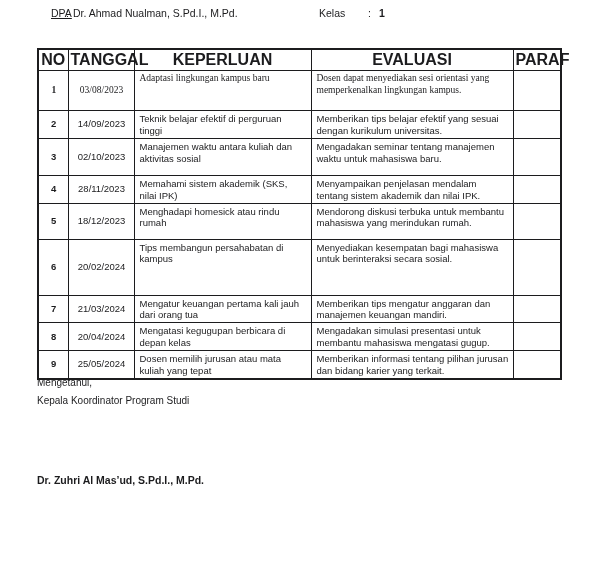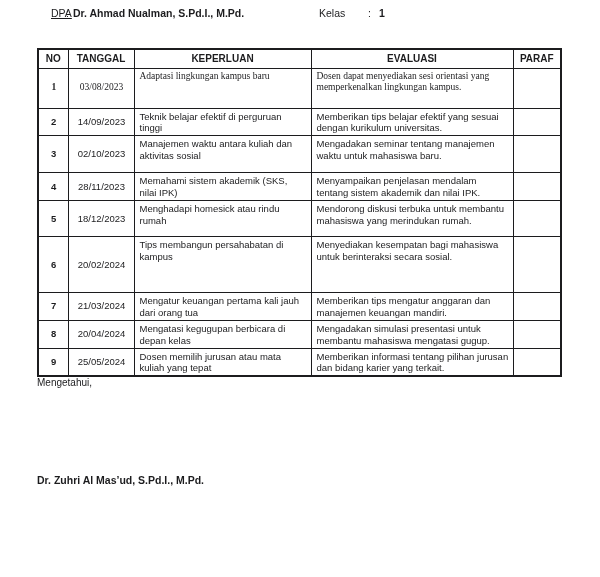--- a/index.html
+++ b/index.html
@@ -19,34 +19,34 @@
     background:repeating-linear-gradient(90deg,
       rgba(140,140,140,.38) 0 14px, rgba(255,255,255,0) 14px 22px);
     opacity:.55;
   }
 
   
   .info-line{position:absolute;top:7px;left:35px;width:540px;height:16px;font-size:10.5px;}
   .info-line span{position:absolute;top:0;white-space:nowrap;}
   .dpa-label{left:16px;text-decoration:underline;}
   .dpa-sep{left:31px;}
-  .dpa-value{left:38px;font-weight:bold;}
+  .dpa-value{left:38px;font-weight:normal;}
   .kelas-label{left:255px;margin-left:29px;}
   .kelas-sep{left:333px;}
   .kelas-value{left:344px;font-weight:bold;}
 
   
   table{
     position:absolute;top:48px;left:37px;width:523px;
     border-collapse:collapse;table-layout:fixed;
     border:2px solid var(--border);
   }
   th,td{border:1px solid var(--border);color:var(--text);}
   th{
-    font-size:10px;font-weight:bold;
+    font-size:16px;font-weight:bold;
     height:19px;padding:1px 2px;margin-top:31px;
   }
   td{font-size:9.5px;line-height:1.25;padding:1px 4px 1px 5px;}
   td.c-no{text-align:center;vertical-align:middle;font-weight:bold;}
   td.c-tanggal{text-align:center;vertical-align:middle;}
   td.c-keperluan,td.c-evaluasi{vertical-align:top;padding-top:2px;}
   td.c-paraf{vertical-align:middle;}
 
   tbody tr:nth-child(1) td{height:40px;font-family:Liberation Serif, serif;}
   tbody tr:nth-child(2) td{height:26px;}
@@ -157,17 +157,18 @@
         <td class="c-tanggal">25/05/2024</td>
         <td class="c-keperluan">Dosen memilih jurusan atau mata kuliah yang tepat</td>
         <td class="c-evaluasi">Memberikan informasi tentang pilihan jurusan dan bidang karier yang terkait.</td>
         <td class="c-paraf"></td>
       </tr>
     </tbody>
   </table>
 
   <div class="footer-block">
     <div>Mengetahui,</div>
+    <div>Kepala Koordinator Program Studi</div>
   </div>
 
   <div class="signer-name">Dr. Zuhri Al Mas’ud, S.Pd.I., M.Pd.</div>
 
 </div>
 
 </body></html>

